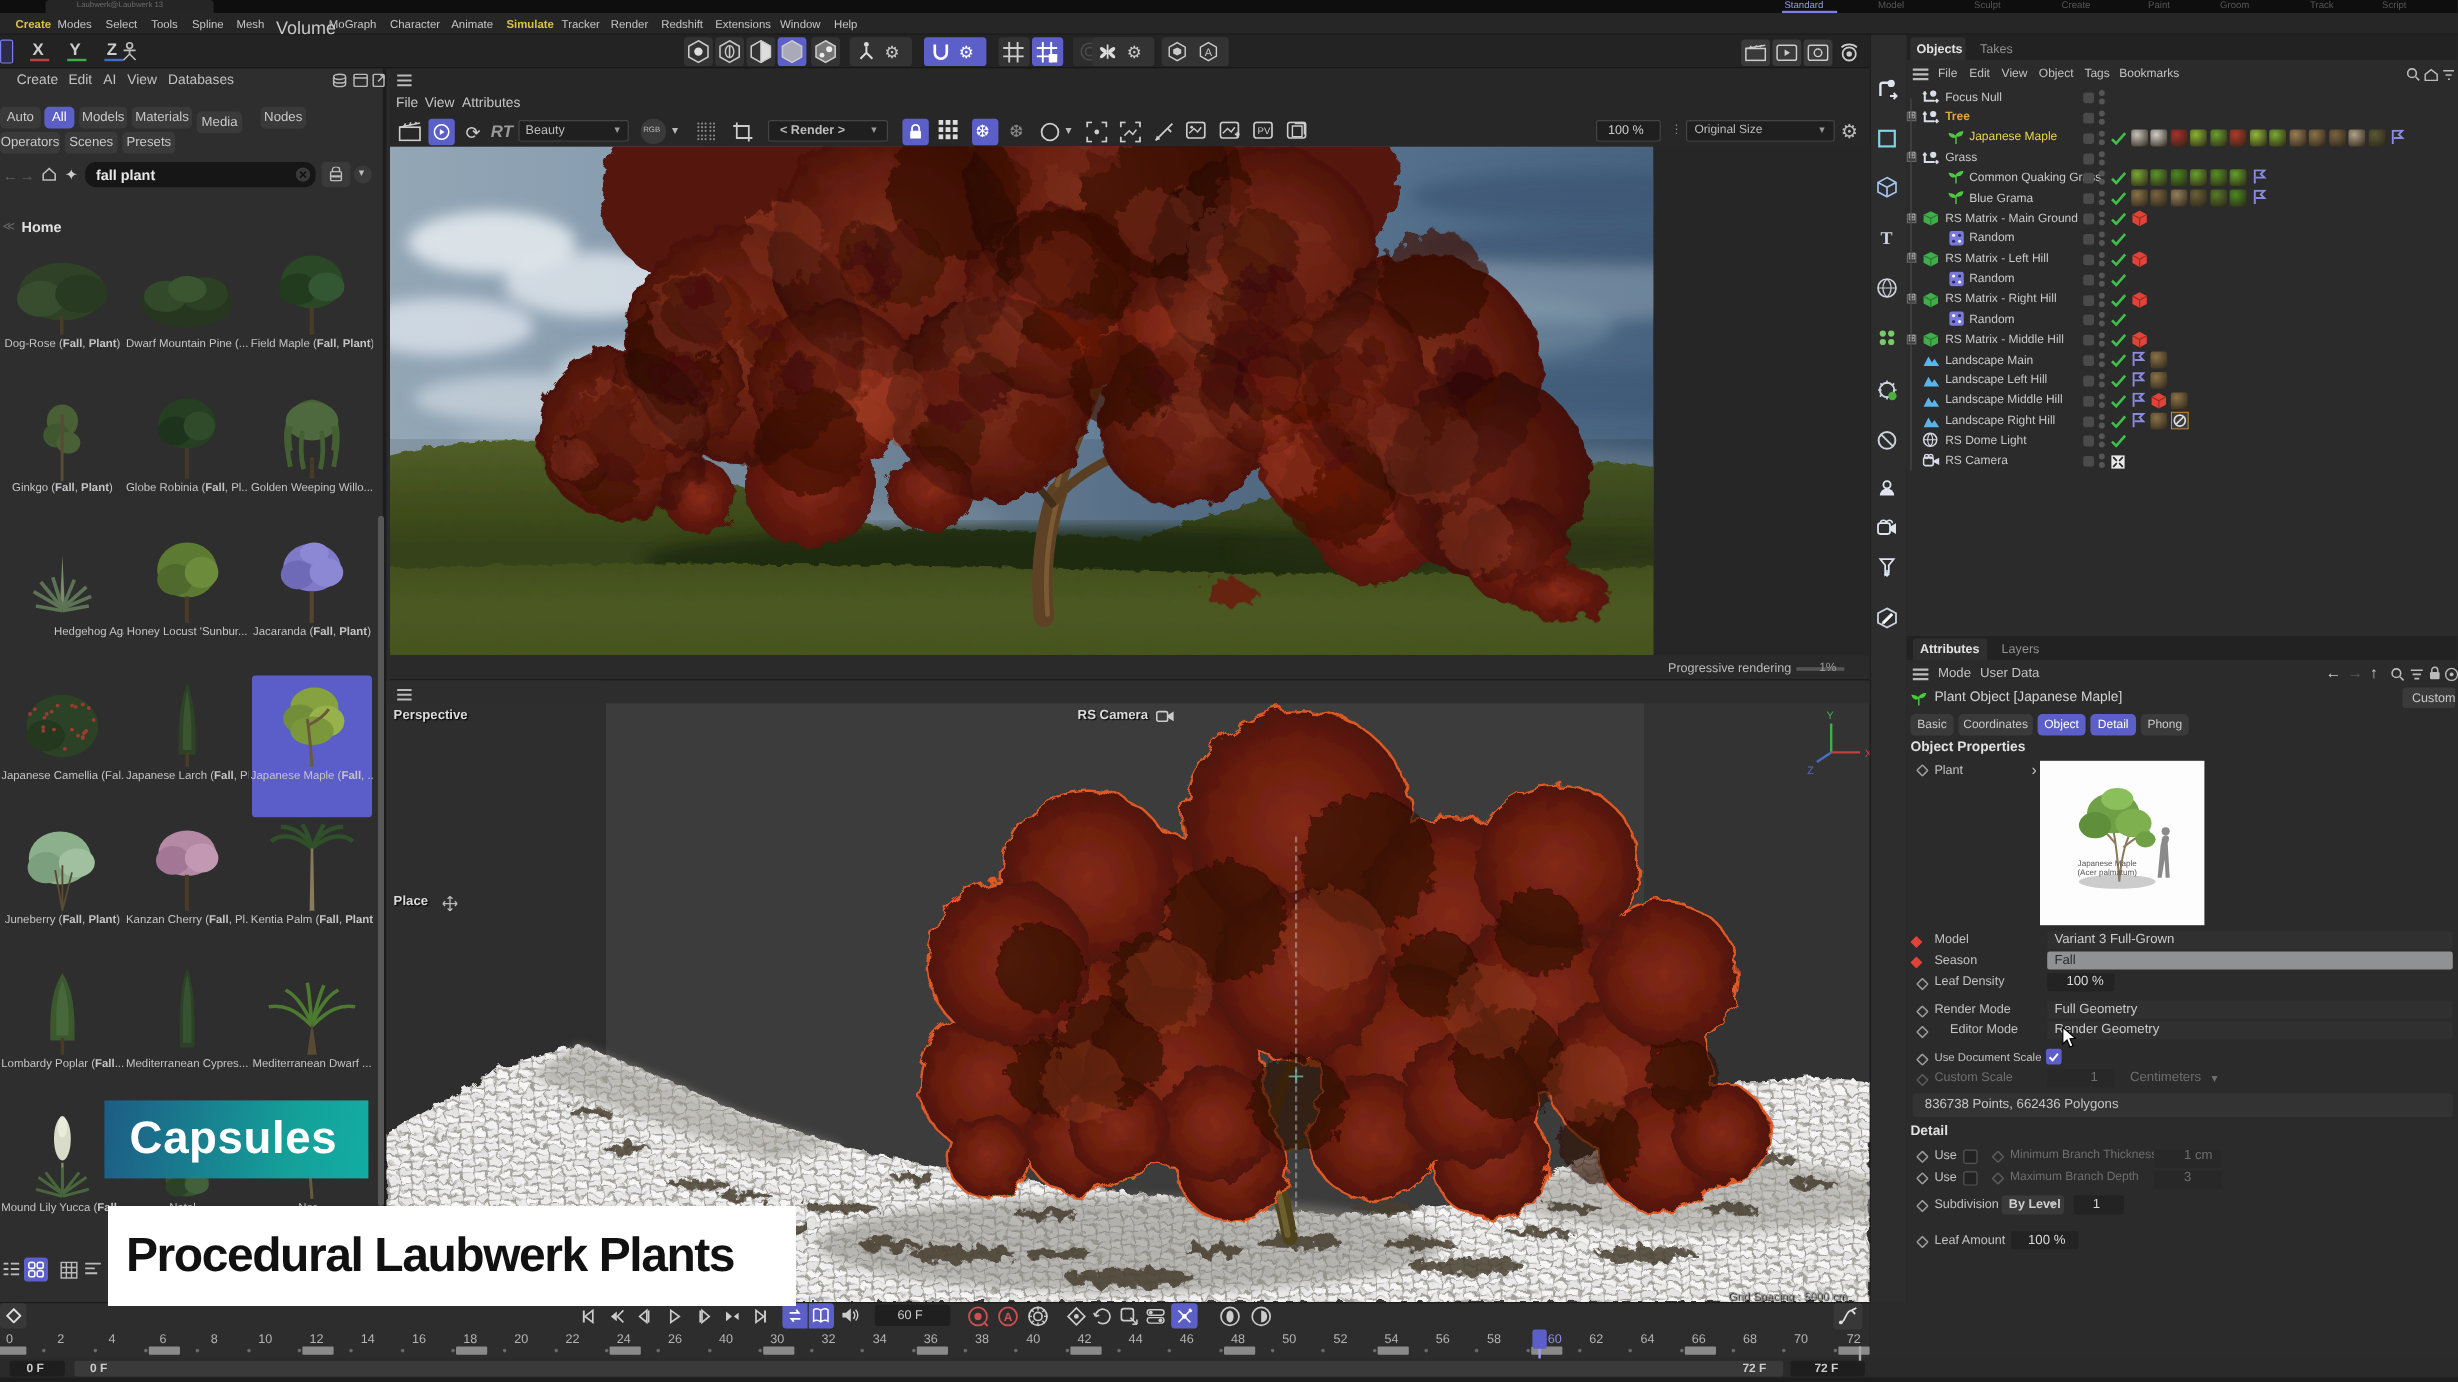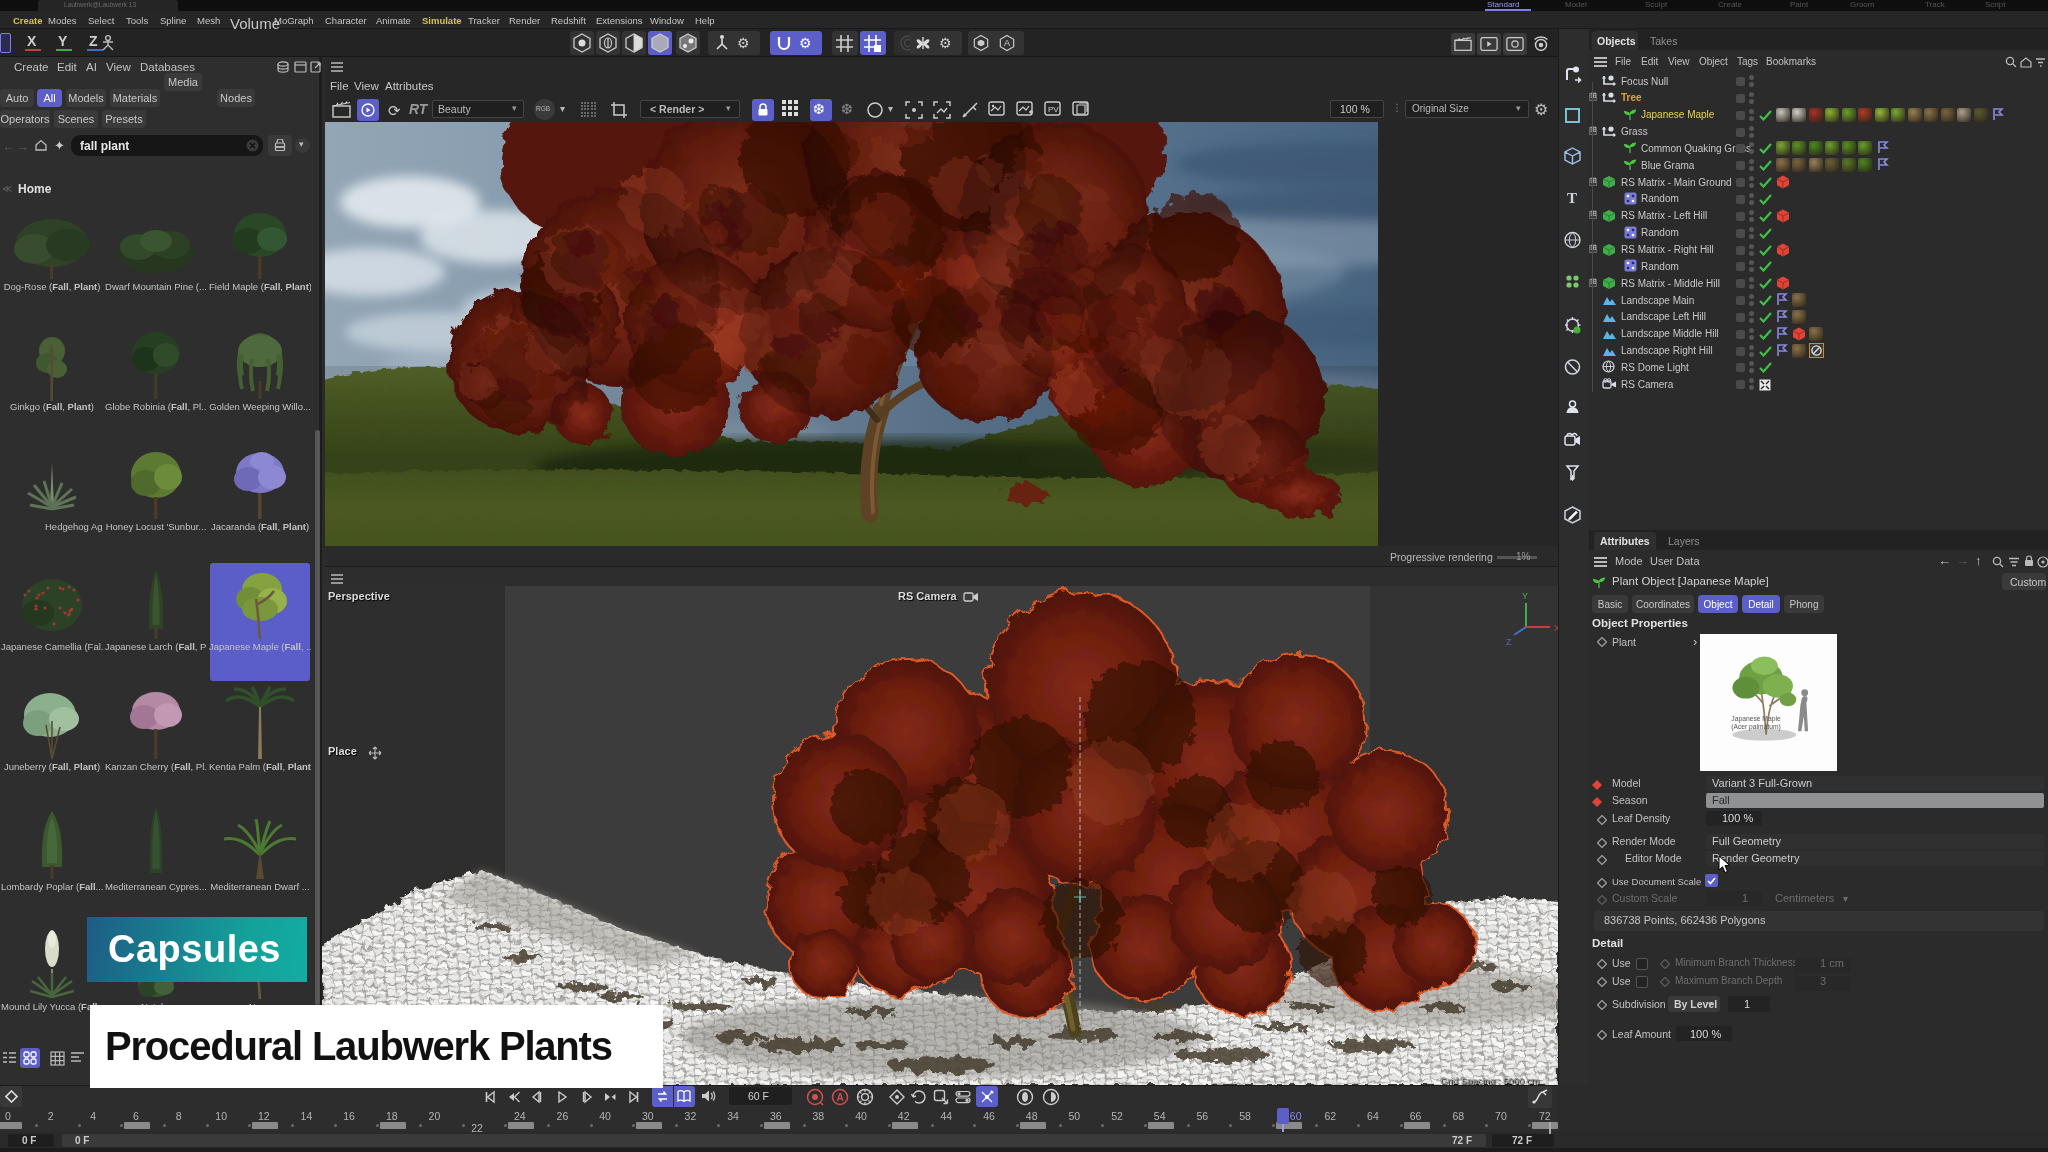--- a/index.html
+++ b/index.html
@@ -142,21 +142,21 @@
     <path d="M2 4 V10 a5 2.2 0 0 0 10 0 V4 M2 7 a5 2.2 0 0 0 10 0" fill="none" stroke="#bbb" stroke-width="1.2"></path>
     <rect x="19" y="2" width="11" height="10" rx="1" fill="none" stroke="#bbb" stroke-width="1.2"></rect>
     <path d="M19 5 H30" stroke="#bbb" stroke-width="1.2"></path>
     <rect x="35" y="2" width="9" height="10" rx="1" fill="none" stroke="#bbb" stroke-width="1.2"></rect>
     <path d="M39 8 L44 3 M44 3 h-3 M44 3 v3" stroke="#bbb" stroke-width="1.2"></path>
   </svg>
 <div class="abs" style="left:0px;top:89px;width:34px;height:18px;background:#3a3a3a;border-radius:4px;color:#c8c8c8;font-size:11px;display:flex;align-items:center;justify-content:center;">Auto</div>
 <div class="abs" style="left:37px;top:89px;width:25px;height:18px;background:#5c5fc8;border-radius:4px;color:#fff;font-size:11px;display:flex;align-items:center;justify-content:center;">All</div>
 <div class="abs" style="left:66px;top:89px;width:40px;height:18px;background:#3a3a3a;border-radius:4px;color:#c8c8c8;font-size:11px;display:flex;align-items:center;justify-content:center;">Models</div>
 <div class="abs" style="left:110px;top:89px;width:50px;height:18px;background:#3a3a3a;border-radius:4px;color:#c8c8c8;font-size:11px;display:flex;align-items:center;justify-content:center;">Materials</div>
-<div class="abs" style="left:164px;top:73px;width:38px;height:18px;background:#3a3a3a;border-radius:4px;color:#c8c8c8;font-size:11px;display:flex;align-items:center;justify-content:center;">Media</div>
+<div class="abs" style="left:164px;top:93px;width:38px;height:18px;background:#3a3a3a;border-radius:4px;color:#c8c8c8;font-size:11px;display:flex;align-items:center;justify-content:center;">Media</div>
 <div class="abs" style="left:217px;top:89px;width:38px;height:18px;background:#3a3a3a;border-radius:4px;color:#c8c8c8;font-size:11px;display:flex;align-items:center;justify-content:center;">Nodes</div>
 <div class="abs" style="left:0px;top:110px;width:50px;height:18px;background:#3a3a3a;border-radius:4px;color:#c8c8c8;font-size:11px;display:flex;align-items:center;justify-content:center;">Operators</div>
 <div class="abs" style="left:54px;top:110px;width:44px;height:18px;background:#3a3a3a;border-radius:4px;color:#c8c8c8;font-size:11px;display:flex;align-items:center;justify-content:center;">Scenes</div>
 <div class="abs" style="left:102px;top:110px;width:44px;height:18px;background:#3a3a3a;border-radius:4px;color:#c8c8c8;font-size:11px;display:flex;align-items:center;justify-content:center;">Presets</div>
 <div class="txt" style="left:2px;top:139px;font-size:13px;color:#5a5a5a;font-weight:normal;">←</div>
 <div class="txt" style="left:16px;top:139px;font-size:13px;color:#5a5a5a;font-weight:normal;">→</div>
 <svg class="abs" style="left:34px;top:138px" width="14" height="14" viewBox="0 0 14 14">
     <path d="M2 7 L7 2.5 L12 7 V12 H2 Z" fill="none" stroke="#bbb" stroke-width="1.3"></path>
   </svg>
 <div class="txt" style="left:54px;top:138px;font-size:13px;color:#ccc;font-weight:normal;">✦</div>
@@ -1567,21 +1567,21 @@
 <div class="txt" style="left:47.66px;top:1110px;font-size:10.5px;color:#b4b4b4;font-weight:normal;">2</div>
 <div class="txt" style="left:90.32px;top:1110px;font-size:10.5px;color:#b4b4b4;font-weight:normal;">4</div>
 <div class="txt" style="left:132.98px;top:1110px;font-size:10.5px;color:#b4b4b4;font-weight:normal;">6</div>
 <div class="txt" style="left:175.64px;top:1110px;font-size:10.5px;color:#b4b4b4;font-weight:normal;">8</div>
 <div class="txt" style="left:215.29999999999998px;top:1110px;font-size:10.5px;color:#b4b4b4;font-weight:normal;">10</div>
 <div class="txt" style="left:257.96px;top:1110px;font-size:10.5px;color:#b4b4b4;font-weight:normal;">12</div>
 <div class="txt" style="left:300.62px;top:1110px;font-size:10.5px;color:#b4b4b4;font-weight:normal;">14</div>
 <div class="txt" style="left:343.28px;top:1110px;font-size:10.5px;color:#b4b4b4;font-weight:normal;">16</div>
 <div class="txt" style="left:385.93999999999994px;top:1110px;font-size:10.5px;color:#b4b4b4;font-weight:normal;">18</div>
 <div class="txt" style="left:428.59999999999997px;top:1110px;font-size:10.5px;color:#b4b4b4;font-weight:normal;">20</div>
-<div class="txt" style="left:471.26px;top:1110px;font-size:10.5px;color:#b4b4b4;font-weight:normal;margin-top:12px;">22</div>
+<div class="txt" style="left:471.26px;top:1110px;font-size:10.5px;color:#b4b4b4;font-weight:normal;">22</div>
 <div class="txt" style="left:513.92px;top:1110px;font-size:10.5px;color:#b4b4b4;font-weight:normal;">24</div>
 <div class="txt" style="left:556.5799999999999px;top:1110px;font-size:10.5px;color:#b4b4b4;font-weight:normal;">26</div>
 <div class="txt" style="left:599.24px;top:1110px;font-size:10.5px;color:#b4b4b4;font-weight:normal;">40</div>
 <div class="txt" style="left:641.9px;top:1110px;font-size:10.5px;color:#b4b4b4;font-weight:normal;">30</div>
 <div class="txt" style="left:684.56px;top:1110px;font-size:10.5px;color:#b4b4b4;font-weight:normal;">32</div>
 <div class="txt" style="left:727.2199999999999px;top:1110px;font-size:10.5px;color:#b4b4b4;font-weight:normal;">34</div>
 <div class="txt" style="left:769.8799999999999px;top:1110px;font-size:10.5px;color:#b4b4b4;font-weight:normal;">36</div>
 <div class="txt" style="left:812.54px;top:1110px;font-size:10.5px;color:#b4b4b4;font-weight:normal;">38</div>
 <div class="txt" style="left:855.1999999999999px;top:1110px;font-size:10.5px;color:#b4b4b4;font-weight:normal;">40</div>
 <div class="txt" style="left:897.8599999999999px;top:1110px;font-size:10.5px;color:#b4b4b4;font-weight:normal;">42</div>

